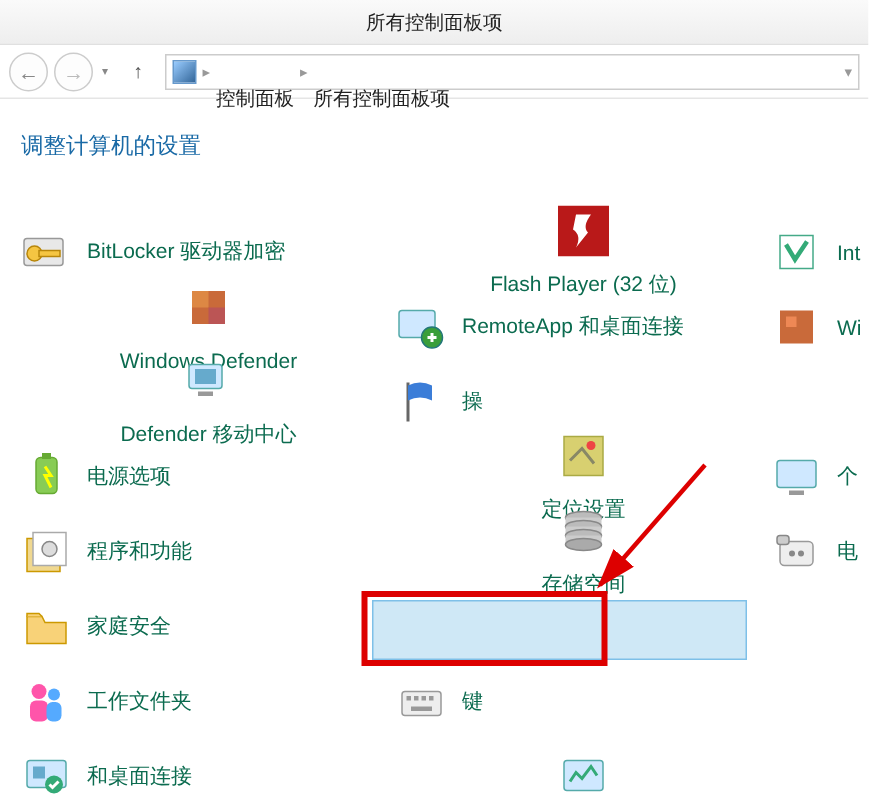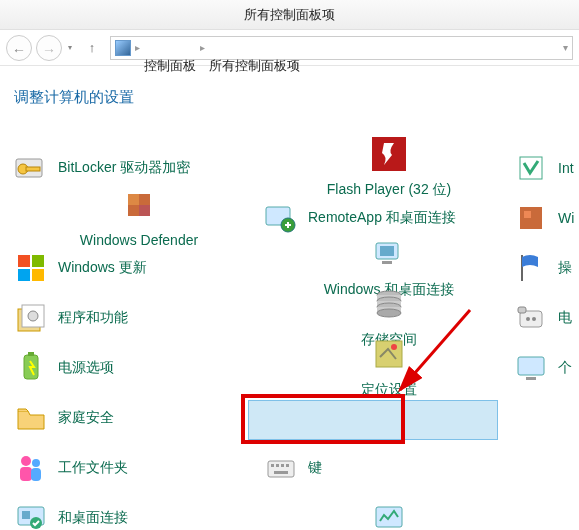--- a/index.html
+++ b/index.html
@@ -120,49 +120,70 @@
           <svg width="34" height="34">
             <rect x="6" y="6" width="22" height="22" fill="#c96a3a"></rect>
             <rect x="10" y="10" width="7" height="7" fill="#e85"></rect>
           </svg>
         </div>
       <span class="lbl">Wi</span>
     </div>
   </div>
 
   <div class="row">
-    <div class="cell c1">
-      <div class="ico">
-          <svg width="34" height="34">
-            <rect x="4" y="4" width="12" height="12" fill="#f25022"></rect>
-            <rect x="18" y="4" width="12" height="12" fill="#7fba00"></rect>
-            <rect x="4" y="18" width="12" height="12" fill="#00a4ef"></rect>
-            <rect x="18" y="18" width="12" height="12" fill="#ffb900"></rect>
-          </svg>
-        </div>
-      <span class="lbl">Windows 更新</span>
-    </div>
     <div class="cell c2">
       <div class="ico">
           <svg width="34" height="34">
             <rect x="4" y="6" width="22" height="16" rx="2" fill="#cfe8ff" stroke="#5aa"></rect>
             <rect x="8" y="9" width="14" height="10" fill="#6ac"></rect>
             <rect x="10" y="24" width="10" height="3" fill="#999"></rect>
           </svg>
         </div>
-      <span class="lbl">Windows 和桌面连接</span>
+      <span class="lbl">Defender 移动中心</span>
     </div>
     <div class="cell c3">
       <div class="ico">
           <svg width="34" height="34">
             <path d="M8 4 L8 30" stroke="#666" stroke-width="2"></path>
             <path d="M8 6 Q16 2 24 6 L24 16 Q16 12 8 16 Z" fill="#3b7dd8"></path>
           </svg>
         </div>
       <span class="lbl">操</span>
+    </div>
+  </div>
+
+  <div class="row">
+    <div class="cell c1">
+      <div class="ico">
+          <svg width="34" height="34">
+            <rect x="10" y="4" width="14" height="24" rx="3" fill="#8c5" stroke="#6a3"></rect>
+            <rect x="14" y="1" width="6" height="4" fill="#6a3"></rect>
+            <path d="M16 10 L20 16 L16 16 L20 24" stroke="#ff0" stroke-width="2" fill="none"></path>
+          </svg>
+        </div>
+      <span class="lbl">电源选项</span>
+    </div>
+    <div class="cell c2">
+      <div class="ico">
+          <svg width="34" height="34">
+            <rect x="4" y="4" width="26" height="26" fill="#d8d070" stroke="#aa4"></rect>
+            <path d="M8 20 L16 12 L24 22" stroke="#886" stroke-width="2" fill="none"></path>
+            <circle cx="22" cy="10" r="3" fill="#e44"></circle>
+          </svg>
+        </div>
+      <span class="lbl">定位设置</span>
+    </div>
+    <div class="cell c3">
+      <div class="ico">
+          <svg width="34" height="34">
+            <rect x="4" y="6" width="26" height="18" rx="2" fill="#cfe8ff" stroke="#5aa"></rect>
+            <rect x="12" y="26" width="10" height="3" fill="#999"></rect>
+          </svg>
+        </div>
+      <span class="lbl">个</span>
     </div>
   </div>
 
   <div class="row">
     <div class="cell c1">
       <div class="ico">
           <svg width="34" height="34">
             <rect x="4" y="8" width="22" height="22" fill="#f0d890" stroke="#c90"></rect>
             <rect x="8" y="4" width="22" height="22" fill="#fff" stroke="#aaa"></rect>
             <circle cx="19" cy="15" r="5" fill="#ddd" stroke="#888"></circle>
@@ -187,52 +208,20 @@
     <div class="cell c3">
       <div class="ico">
           <svg width="34" height="34">
             <rect x="6" y="10" width="22" height="16" rx="3" fill="#eee" stroke="#999"></rect>
             <rect x="4" y="6" width="8" height="6" rx="2" fill="#ccc" stroke="#888"></rect>
             <circle cx="14" cy="18" r="2" fill="#888"></circle>
             <circle cx="20" cy="18" r="2" fill="#888"></circle>
           </svg>
         </div>
       <span class="lbl">电</span>
-    </div>
-  </div>
-
-  <div class="row">
-    <div class="cell c1">
-      <div class="ico">
-          <svg width="34" height="34">
-            <rect x="10" y="4" width="14" height="24" rx="3" fill="#8c5" stroke="#6a3"></rect>
-            <rect x="14" y="1" width="6" height="4" fill="#6a3"></rect>
-            <path d="M16 10 L20 16 L16 16 L20 24" stroke="#ff0" stroke-width="2" fill="none"></path>
-          </svg>
-        </div>
-      <span class="lbl">电源选项</span>
-    </div>
-    <div class="cell c2">
-      <div class="ico">
-          <svg width="34" height="34">
-            <rect x="4" y="4" width="26" height="26" fill="#d8d070" stroke="#aa4"></rect>
-            <path d="M8 20 L16 12 L24 22" stroke="#886" stroke-width="2" fill="none"></path>
-            <circle cx="22" cy="10" r="3" fill="#e44"></circle>
-          </svg>
-        </div>
-      <span class="lbl">定位设置</span>
-    </div>
-    <div class="cell c3">
-      <div class="ico">
-          <svg width="34" height="34">
-            <rect x="4" y="6" width="26" height="18" rx="2" fill="#cfe8ff" stroke="#5aa"></rect>
-            <rect x="12" y="26" width="10" height="3" fill="#999"></rect>
-          </svg>
-        </div>
-      <span class="lbl">个</span>
     </div>
   </div>
 
   <div class="row">
     <div class="cell c1">
       <div class="ico">
           <svg width="34" height="34">
             <path d="M4 10 L14 10 L16 14 L30 14 L30 28 L4 28 Z" fill="#f8d278" stroke="#c90"></path>
             <path d="M4 10 L4 8 L12 8 L14 10" fill="#f8d278" stroke="#c90"></path>
           </svg>

